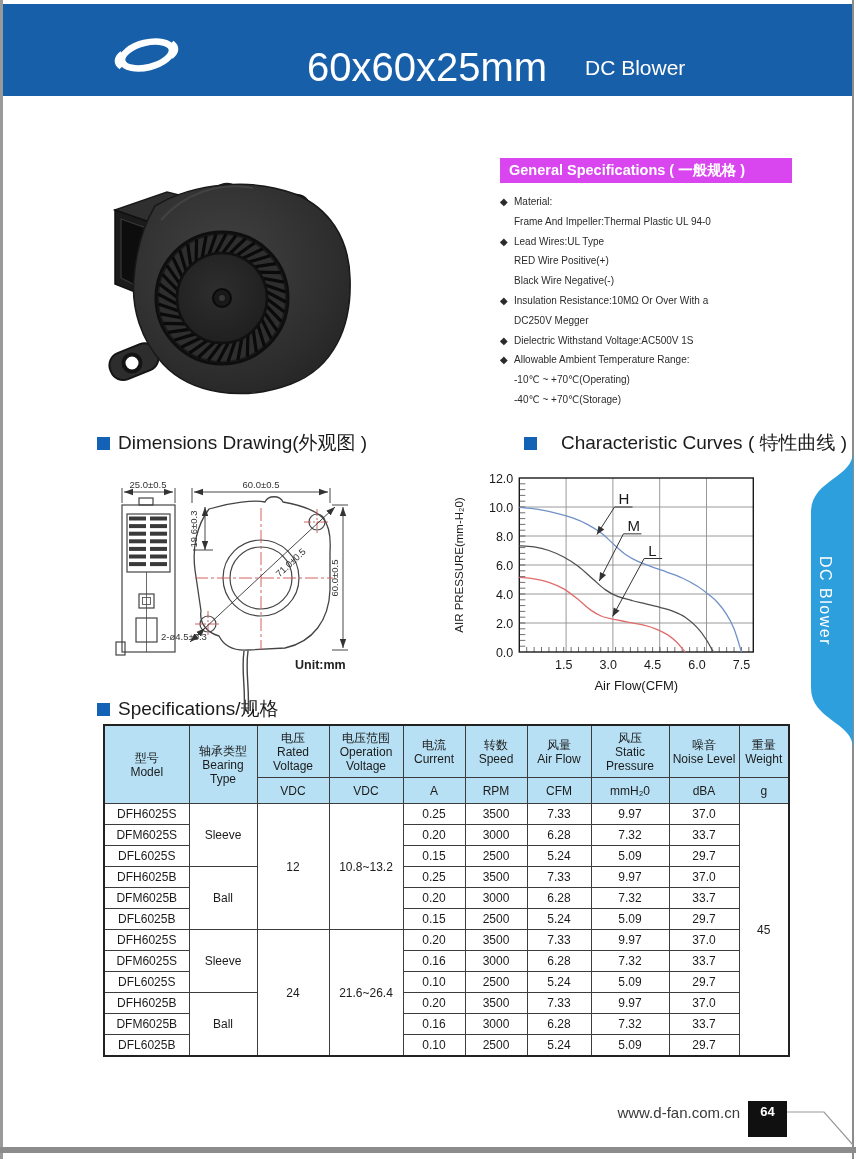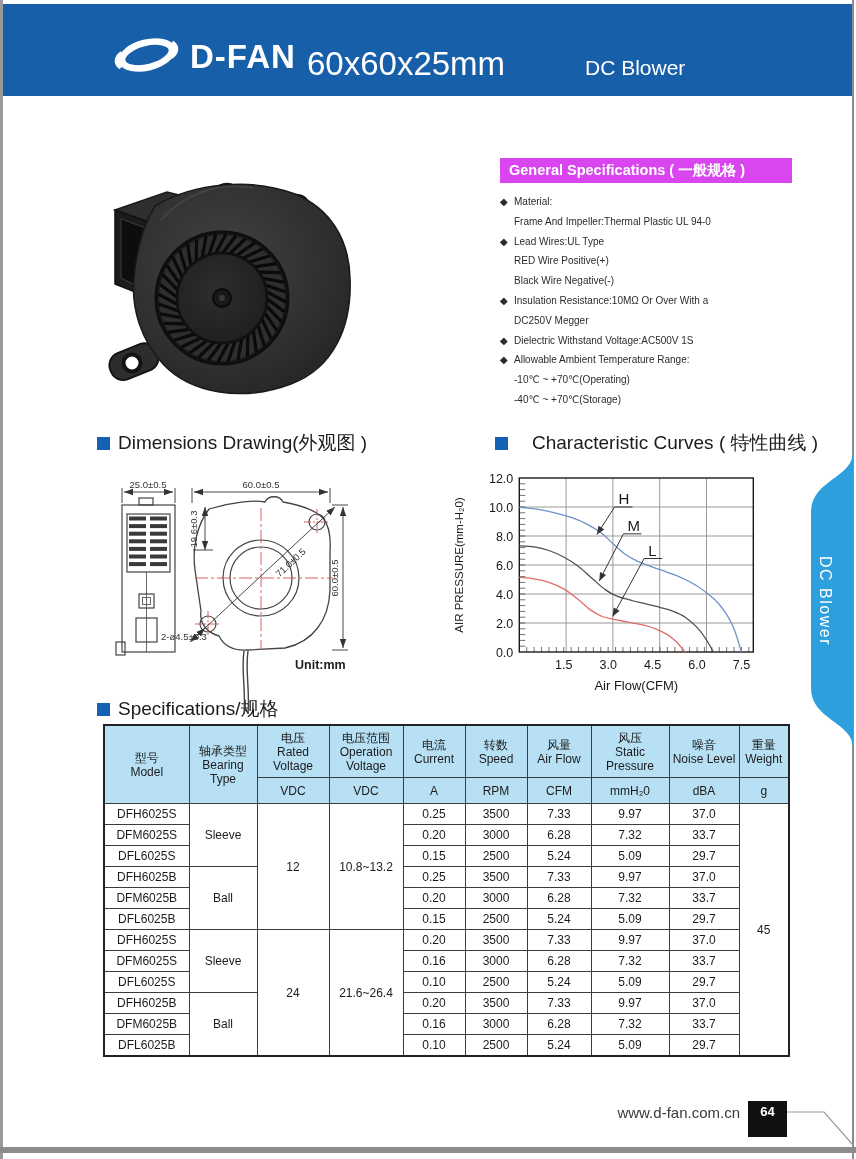--- a/index.html
+++ b/index.html
@@ -7,21 +7,21 @@
     font-family:"Liberation Sans","DejaVu Sans",sans-serif;color:#1b1b1b;}
   .abs{position:absolute;}
   
   .edge-left{left:0;top:0;width:3px;height:1159px;background:#9a9a9a;}
   .edge-right{left:852px;top:0;width:2px;height:1159px;background:#8c8c8c;}
   .edge-bottom{left:0;top:1147px;width:856px;height:6px;background:#8c8c8c;}
   
   .hdr{left:3px;top:4px;width:849px;height:92px;background:#185fa9;}
   .brand{left:112px;top:32px;display:flex;align-items:center;gap:8px;}
   .brand-text{color:#fff;font-size:33px;font-weight:bold;letter-spacing:1px;}
-  .size-text{left:307px;top:45px;color:#fff;font-size:33px;}
+  .size-text{left:307px;top:45px;color:#fff;font-size:40px;}
   .ptype-text{left:585px;top:56px;color:#fff;font-size:21px;}
   .model-title{left:178px;top:116px;font-size:46px;letter-spacing:2px;color:#1c1c1c;}
   
   .gs-bar{left:500px;top:158px;width:292px;height:25px;background:#d946ef;color:#fff;
     font-size:14.5px;font-weight:bold;line-height:25px;padding-left:9px;box-sizing:border-box;}
   .gs-list{left:500px;top:192px;width:338px;font-size:10px;line-height:19.8px;color:#2b2b2b;}
   .gs-line{white-space:nowrap;}
   .gs-line.cont{padding-left:14px;}
   .blt{display:inline-block;width:14px;}
   
@@ -55,21 +55,20 @@
 
   <div class="abs hdr"></div>
   <div class="abs brand">
     <span>
       <svg width="70" height="46" viewBox="0 0 74 48">
         <ellipse cx="37" cy="24" rx="27" ry="13" transform="rotate(-14 37 24)" fill="none" stroke="#fff" stroke-width="7"></ellipse>
         <path d="M8,39 C1,34 1,26 9,20 L14,26 C9,29 8,33 11,36 Z" fill="#fff"></path>
         <path d="M65,9 C72,14 72,22 64,28 L59,22 C64,19 65,15 62,12 Z" fill="#fff"></path>
       </svg>
     </span>
-    <span class="brand-text">D-FAN</span>
   </div>
   <div class="abs size-text">60x60x25mm</div>
   <div class="abs ptype-text">DC Blower</div>
 
   <div class="abs" style="left:103px;top:178px;">
     <svg width="305" height="232" viewBox="0 0 305 232">
       <defs>
         <radialGradient id="bodyG" cx="42%" cy="38%" r="75%">
           <stop offset="0%" stop-color="#424242"></stop>
             <stop offset="70%" stop-color="#2d2d2d"></stop>
@@ -162,21 +161,21 @@
     <div class="gs-line"><span class="blt">◆</span><span>Dielectric Withstand Voltage:AC500V 1S</span></div>
     <div class="gs-line"><span class="blt">◆</span><span>Allowable Ambient Temperature Range:</span></div>
     <div class="gs-line cont"><span>-10℃ ~ +70℃(Operating)</span></div>
     <div class="gs-line cont"><span>-40℃ ~ +70℃(Storage)</span></div>
   </div>
 
   <div class="abs sec-head" style="left:97px;top:430px;">
     <span class="sq"></span>
     <span>Dimensions Drawing(外观图 )</span>
   </div>
-  <div class="abs sec-head" style="left:495px;top:430px;gap:24px;">
+  <div class="abs sec-head" style="left:524px;top:430px;gap:24px;">
     <span class="sq"></span>
     <span>Characteristic Curves ( 特性曲线 )</span>
   </div>
   <div class="abs sec-head" style="left:97px;top:696px;">
     <span class="sq"></span>
     <span>Specifications/规格</span>
   </div>
 
   <div class="abs" style="left:95px;top:452px;">
     <svg width="345" height="262" viewBox="0 0 345 262" font-family="Liberation Sans, DejaVu Sans, sans-serif">

